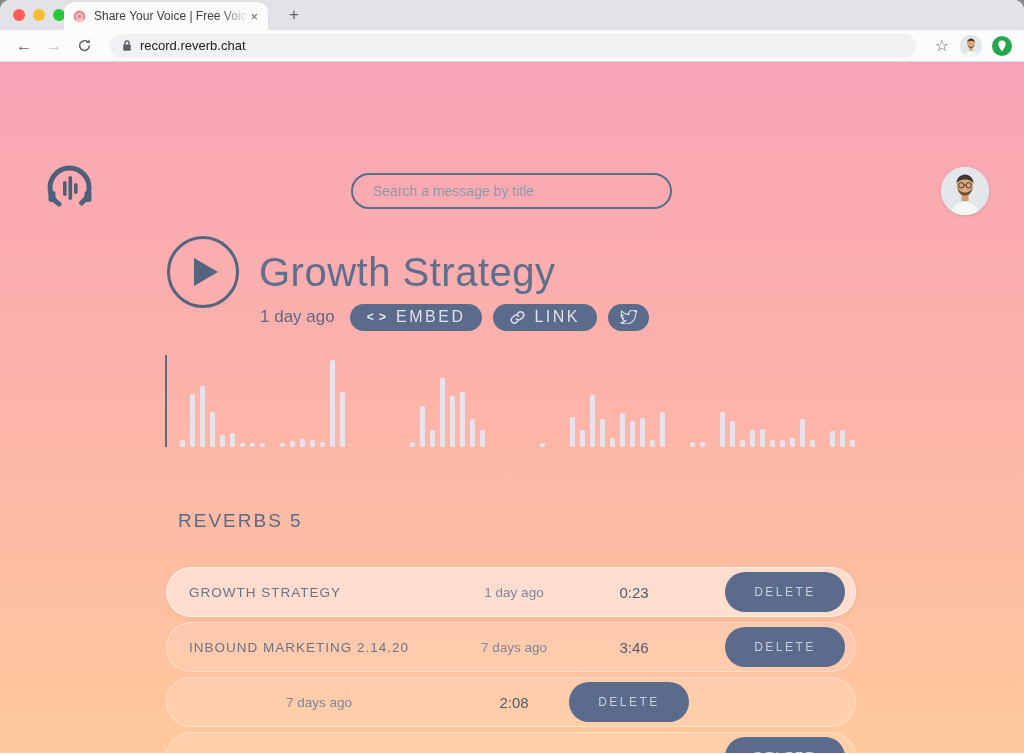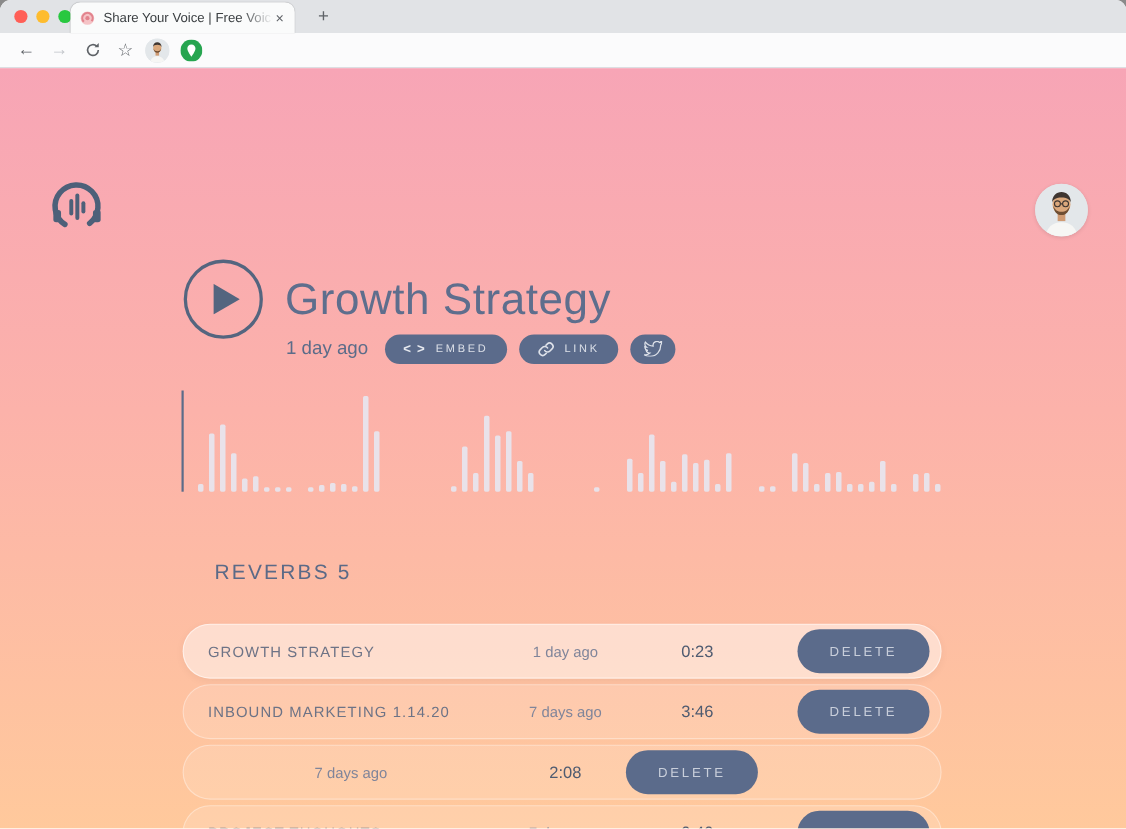--- a/index.html
+++ b/index.html
@@ -45,32 +45,32 @@
   .player-row{position:absolute;left:167px;top:174px;display:flex;align-items:center;}
   .play-btn{width:72px;height:72px;border-radius:50%;border:3px solid #54657f;display:flex;
     align-items:center;justify-content:center;box-sizing:border-box;background:transparent;}
   .play-btn svg{margin-left:6px;}
   .player-title{margin-left:20px;font-size:40px;font-weight:400;color:#5e6e8d;letter-spacing:.5px;}
 
   .meta-row{position:absolute;left:260px;top:241px;display:flex;align-items:center;gap:11px;height:28px;}
   .meta-age{font-size:17px;color:#5b6c89;margin-right:4px;}
   .pill{height:27px;border-radius:14px;background:#5b6b8b;display:flex;align-items:center;
     padding:0 17px;gap:9px;border:none;}
-  .pill .plabel{font-size:10px;letter-spacing:2.5px;color:#dde1e9;}
+  .pill .plabel{font-size:16px;letter-spacing:2.5px;color:#dde1e9;}
   .pill .code{color:#e6e9ef;font-size:12px;font-weight:bold;letter-spacing:1px;}
   .pill.icon-only{padding:0 12px;}
 
   .waveform{position:absolute;left:165px;top:293px;width:682px;height:92px;}
   .playhead{position:absolute;left:0;top:0;width:2px;height:92px;background:#5b6c89;}
   .wf-bars{display:flex;align-items:flex-end;gap:5px;height:100%;padding-left:15px;}
   .wbar{width:5px;flex:none;background:#e6e8f2;opacity:.88;border-radius:1.5px;}
   .time-row{position:absolute;left:165px;top:399px;width:682px;text-align:right;font-size:16px;
     color:#5b6c89;letter-spacing:.5px;}
 
-  .reverbs-header{position:absolute;left:195px;top:448px;display:flex;align-items:center;gap:32px;}
+  .reverbs-header{position:absolute;left:178px;top:448px;display:flex;align-items:center;gap:32px;}
   .reverbs-heading{font-size:19px;letter-spacing:2px;color:#5b6a87;}
   .create-btn{height:40px;border-radius:20px;background:#5b6b8b;border:none;color:#dfe3ea;
     font-size:13px;letter-spacing:3px;padding:0 31px;font-family:"Liberation Sans",sans-serif;}
 
   .reverb-list{position:absolute;left:166px;top:505px;width:690px;}
   .rrow{height:50px;margin-bottom:5px;border-radius:25px;display:grid;
     grid-template-columns:260px 130px 110px 1fr;align-items:center;
     padding:0 10px 0 22px;box-sizing:border-box;background:rgba(255,255,255,.14);
     border:1px solid rgba(255,255,255,.35);}
   .rrow.selected{background:rgba(255,255,255,.48);border-color:rgba(255,255,255,.55);
@@ -106,20 +106,27 @@
 
   <div class="toolbar">
     <span class="navbtn">←</span>
     <span class="navbtn disabled">→</span>
     <span class="navbtn">
       <svg width="15" height="15" viewBox="0 0 16 16" style="margin-top:4px;">
         <path d="M13.2 8a5.2 5.2 0 1 1-1.6-3.75" fill="none" stroke="#5f6368" stroke-width="1.6"></path>
         <path d="M13.6 1.2 V5.3 H9.5 Z" fill="#5f6368"></path>
       </svg>
     </span>
+    <div class="omnibox">
+      <svg width="10" height="13" viewBox="0 0 10 13">
+        <path d="M3 6V4a2 2 0 0 1 4 0v2" fill="none" stroke="#5f6368" stroke-width="1.4"></path>
+        <rect x="1.2" y="5.6" width="7.6" height="6.2" rx="1.2" fill="#5f6368"></rect>
+      </svg>
+      <span class="url">record.reverb.chat</span>
+    </div>
     <span class="starbtn">☆</span>
     <div class="mini-avatar">
       <svg viewBox="0 0 48 48" width="22" height="22">
         <rect width="48" height="48" fill="#e3e7ea"></rect>
         <path d="M10 48c0-8 6-13 14-13s14 5 14 13z" fill="#f6f6f4"></path>
         <rect x="20.5" y="25" width="7" height="9" fill="#cf9a72"></rect>
         <ellipse cx="24" cy="19" rx="8.2" ry="9" fill="#dba87c"></ellipse>
         <path d="M15.5 17c0-6 3.8-9.5 8.5-9.5s8.5 3.5 8.5 9.5c-1-3-4-4.5-8.5-4.5s-7.5 1.5-8.5 4.5z" fill="#3f3631"></path>
         <path d="M16.5 20c.5 5 3 8.5 7.5 8.5s7-3.5 7.5-8.5c-1.5 4-4 5.5-7.5 5.5s-6-1.5-7.5-5.5z" fill="#6e4e33"></path>
       </svg>
@@ -136,20 +143,21 @@
 
     <svg class="logo" viewBox="0 0 52 52">
       <path d="M15 42 A19.5 19.5 0 1 1 37.5 41" fill="none" stroke="#4d6079" stroke-width="5" stroke-linecap="round"></path>
       <rect x="4.5" y="29" width="7" height="11" rx="2.5" fill="#4d6079"></rect>
       <rect x="40.5" y="29" width="7" height="11" rx="2.5" fill="#4d6079"></rect>
       <rect x="19" y="19" width="3.6" height="15" rx="1.8" fill="#4d6079"></rect>
       <rect x="24.5" y="14" width="3.6" height="24" rx="1.8" fill="#4d6079"></rect>
       <rect x="30" y="21" width="3.6" height="11" rx="1.8" fill="#4d6079"></rect>
     </svg>
 
+    <input class="searchbox" type="text" placeholder="Search a message by title" style="">
 
     <div class="avatar-top">
       <svg viewBox="0 0 48 48" width="48" height="48">
         <rect width="48" height="48" fill="#e3e7ea"></rect>
         <path d="M10 48c0-8 6-13 14-13s14 5 14 13z" fill="#f6f6f4"></path>
         <rect x="20.5" y="25" width="7" height="9" fill="#cf9a72"></rect>
         <ellipse cx="24" cy="19" rx="8.2" ry="9" fill="#dba87c"></ellipse>
         <path d="M15.5 17c0-6 3.8-9.5 8.5-9.5s8.5 3.5 8.5 9.5c-1-3-4-4.5-8.5-4.5s-7.5 1.5-8.5 4.5z" fill="#3f3631"></path>
         <path d="M16.5 20c.5 5 3 8.5 7.5 8.5s7-3.5 7.5-8.5c-1.5 4-4 5.5-7.5 5.5s-6-1.5-7.5-5.5z" fill="#6e4e33"></path>
         <circle cx="20.3" cy="18.3" r="2.7" fill="none" stroke="#3f3631" stroke-width="1"></circle>
@@ -266,21 +274,21 @@
     </div>
 
     <div class="reverb-list">
         <div class="rrow selected">
     <span class="rtitle">GROWTH STRATEGY</span>
     <span class="rage">1 day ago</span>
     <span class="rdur">0:23</span>
     <button class="delete-btn">DELETE</button>
   </div>
         <div class="rrow">
-    <span class="rtitle">INBOUND MARKETING 1.14.20</span>
+    <span class="rtitle">INBOUND MARKETING 2.14.20</span>
     <span class="rage">7 days ago</span>
     <span class="rdur">3:46</span>
     <button class="delete-btn">DELETE</button>
   </div>
         <div class="rrow">
     <span class="rage">7 days ago</span>
     <span class="rdur">2:08</span>
     <button class="delete-btn">DELETE</button>
   </div>
         <div class="rrow">

